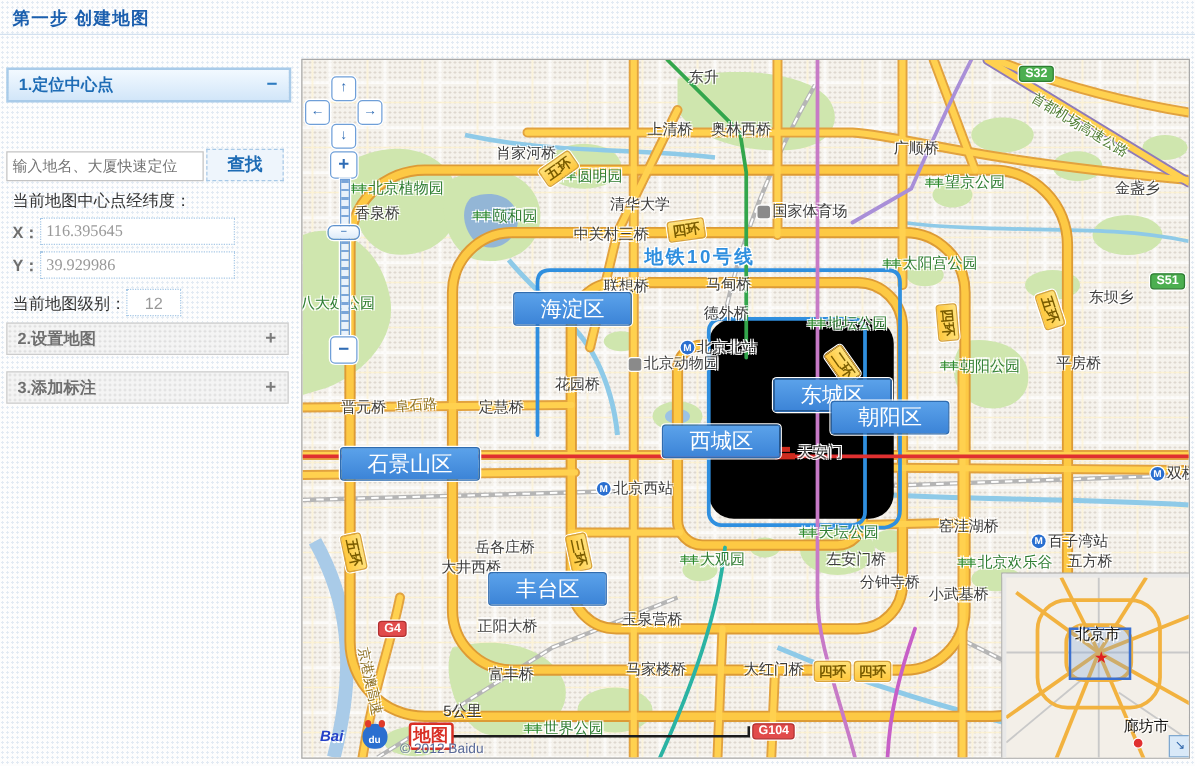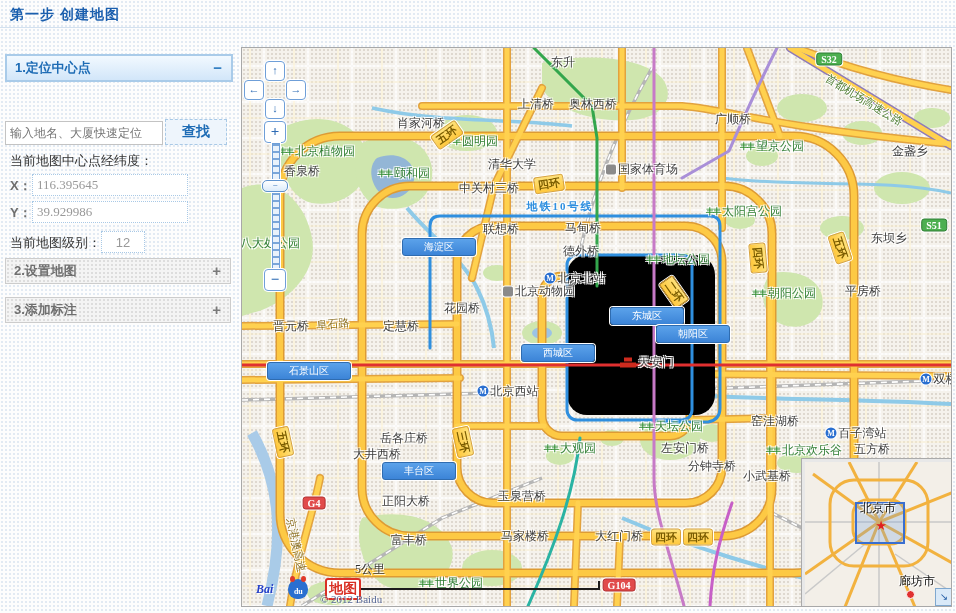--- a/index.html
+++ b/index.html
@@ -23,45 +23,45 @@
       font-size:12px;color:#9a9a9a;padding:1px 4px;background:#fff;font-family:inherit;}
   .search-btn{position:absolute;left:165px;top:119px;width:62px;height:26px;font-size:14px;font-weight:bold;color:#1e6cb5;
       background:#eef5fc;border:1px dashed #a9c9e6;cursor:pointer;font-family:inherit;}
   .xy-label{font-weight:bold;color:#6e6e6e;}
   .xy-input{position:absolute;left:32px;width:146px;height:18px;border:1px dotted #a9c9e6;background:#fff;
       color:#999;font-size:13px;padding:1px 4px;font-family:Liberation Serif, serif;}
   .lvl-input{position:absolute;left:101px;width:38px;height:18px;border:1px dotted #a9c9e6;background:#fff;
       color:#999;font-size:13px;text-align:center;font-family:inherit;}
   
   .map-viewport{position:absolute;left:241px;top:47px;width:709px;height:558px;border:1px solid #a8a8a8;overflow:hidden;
-      background:#f5f2ec;background-image:radial-gradient(#ded8cf 0.8px,transparent 0.9px);background-size:4px 4px;font-family:Liberation Serif, serif;}
+      background:#f5f2ec;background-image:radial-gradient(#ded8cf 0.8px,transparent 0.9px);background-size:4px 4px;}
   .map-viewport svg{position:absolute;left:0;top:0;}
   .rc{fill:none;stroke:#e2a23e;stroke-width:8;stroke-linecap:round;stroke-linejoin:round;}
   .rf{fill:none;stroke:#ffd14f;stroke-width:5;stroke-linecap:round;stroke-linejoin:round;}
   .rc2{fill:none;stroke:#dd9b35;stroke-width:9;stroke-linejoin:round;}
   .rf2{fill:none;stroke:#fdc944;stroke-width:6;stroke-linejoin:round;}
   .rcp{fill:none;stroke:#8f7bb8;stroke-width:8;stroke-linecap:round;}
   .mline{fill:none;stroke-width:3;stroke-linecap:round;}
   
   .mlabel{position:absolute;white-space:nowrap;font-size:12px;color:#3c3c3c;transform:translate(-50%,-50%);
      text-shadow:1px 1px 0 #fff,-1px -1px 0 #fff,1px -1px 0 #fff,-1px 1px 0 #fff;display:flex;align-items:center;gap:2px;}
   .mlabel.park{color:#2e7d32;}
   .mlabel.rdname{color:#8a6d1f;font-size:11px;}
   .mlabel.expwy{color:#4e7d32;font-size:11px;}
-  .mlabel.mtext{color:#2f8fdf;font-size:11px;font-weight:bold;letter-spacing:2px;}
+  .mlabel.mtext{color:#2f8fdf;font-size:15px;font-weight:bold;letter-spacing:2px;}
   .icon-park{font-size:8px;font-weight:bold;color:#2e8b2e;letter-spacing:-1px;line-height:10px;}
   .icon-metro{display:inline-block;width:11px;height:11px;border-radius:50%;background:#2a6fd0;color:#fff;
      font-size:8px;font-weight:bold;line-height:11px;text-align:center;box-shadow:0 0 0 1px #fff;text-shadow:none;}
   .icon-poi,.icon-zoo{display:inline-block;width:10px;height:10px;border-radius:2px;background:#8a8a8a;box-shadow:0 0 0 1px #fff;}
   .icon-tam{display:inline-block;position:relative;width:16px;height:10px;}
   .icon-tam::before{content:"";position:absolute;left:4px;top:0;width:8px;height:4px;background:#cf2b1e;}
   .icon-tam::after{content:"";position:absolute;left:0;bottom:0;width:16px;height:5px;background:#cf2b1e;}
   .badge{position:absolute;transform:translate(-50%,-50%);white-space:nowrap;border-radius:3px;}
   .badge.district{background:linear-gradient(#5ba2ea,#3c84d7);border:1px solid #2f6cb0;box-shadow:0 0 0 1px #fff;
-     color:#fff;font-size:10px;padding:1px 21px;}
+     color:#fff;font-size:17px;padding:1px 21px;margin-left:19px;}
   .badge.ring{background:linear-gradient(#ffe27a,#ffc83d);border:1px solid #d9a43b;box-shadow:0 0 0 1px #fff;
      color:#7a5c00;font-size:11px;font-weight:bold;padding:0 3px;}
   .badge.g{background:#e14b4b;border:1px solid #b03030;box-shadow:0 0 0 1px #fff;color:#fff;font-size:10px;font-weight:bold;padding:0 4px;}
   .badge.s{background:#4caf50;border:1px solid #2e7d32;box-shadow:0 0 0 1px #fff;color:#fff;font-size:10px;font-weight:bold;padding:0 4px;}
   
   .ctl{position:absolute;width:18px;height:18px;background:#fff;border:1px solid #6f9fd8;border-radius:4px;
      box-shadow:0 0 0 1px #fff;color:#2f6cb5;font-weight:bold;font-size:11px;text-align:center;line-height:17px;cursor:pointer;
      transform:translate(-50%,-50%);}
   .ctl.zoom{width:20px;height:20px;font-size:15px;line-height:19px;}
   .zoom-track{position:absolute;left:30px;top:95px;width:6px;height:134px;border:1px solid #6f9fd8;background:

